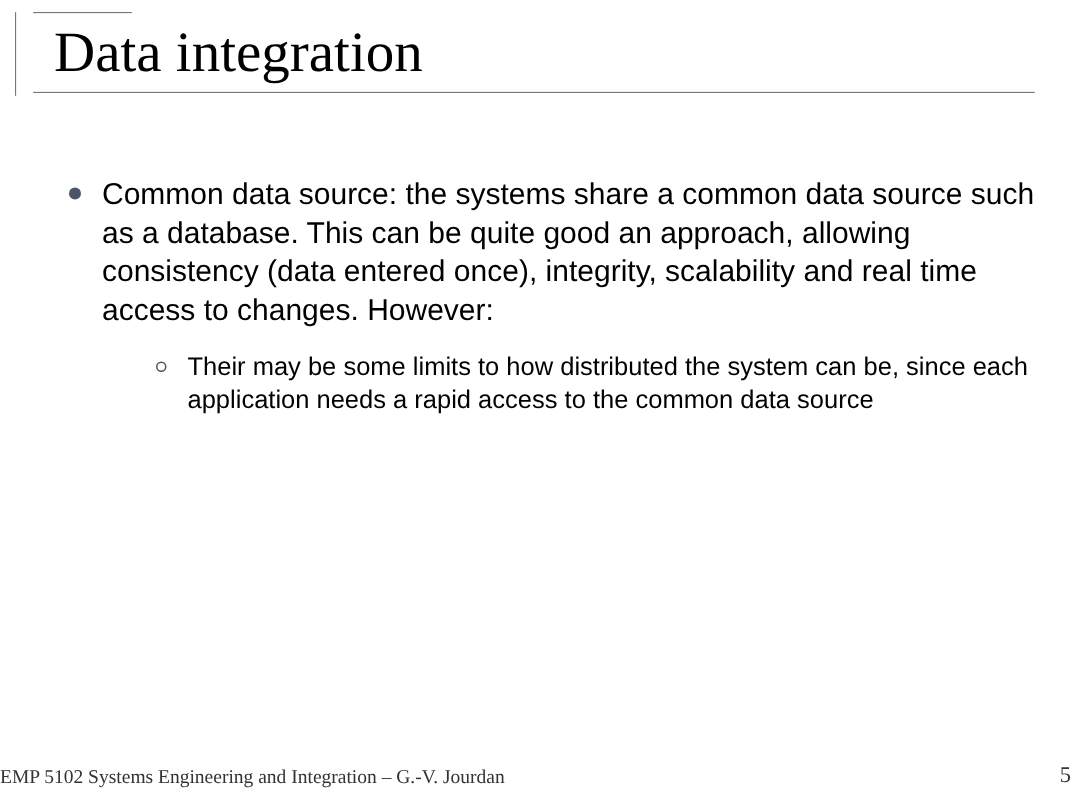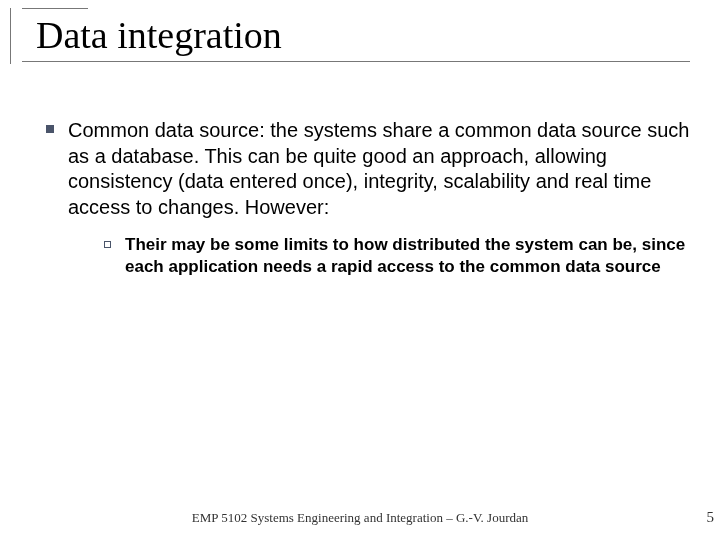--- a/index.html
+++ b/index.html
@@ -1,31 +1,31 @@
 <!DOCTYPE html>
 <html><head>
 <meta charset="utf-8">
 <style>
-  * { box-sizing: border-box; margin: 0; padding: 0; }
+  * { box-sizing: border-box; margin: 0; padding: 0; border-radius: 21px; }
   html, body { width: 720px; height: 540px; background: #fff; font-family: Arial, Helvetica, sans-serif; color: #000; }
   .slide { position: relative; width: 720px; height: 540px; padding: 0; }
   .title-wrap { padding: 8px 12px 0 12px; }
   .title { font-family: "Times New Roman", Times, serif; font-size: 38px; font-weight: 400; padding: 4px 0 4px 24px; }
   .rule-top { border-top: 1px solid #777; margin-left: 10px; margin-right: 620px; height: 0; }
   .rule-corner-v { position: absolute; left: 10px; top: 8px; width: 0; height: 56px; border-left: 1px solid #777; }
   .rule-bottom { border-top: 1px solid #777; margin: 0 18px 0 10px; }
   .content { padding: 56px 30px 0 46px; }
   .l1 { display: flex; gap: 14px; margin-bottom: 16px; }
   .bullet-sq { width: 8px; height: 8px; background: #4a546a; margin-top: 7px; flex: 0 0 auto; }
   .l1-text { font-size: 20px; line-height: 1.28; }
   .subs { padding-left: 36px; }
   .l2 { display: flex; gap: 14px; margin-bottom: 10px; }
   .bullet-sq-sm { width: 7px; height: 7px; border: 1px solid #4a546a; margin-top: 7px; flex: 0 0 auto; }
-  .l2-text { font-size: 17px; line-height: 1.28; font-weight: bold; }
-  .footer { position: absolute; bottom: 14px; left: 0; width: 720px; text-align: center; font-family: "Times New Roman", Times, serif; font-size: 13px; color: #333; }
+  .l2-text { font-size: 17px; line-height: 1.28; }
+  .footer { position: absolute; bottom: 14px; left: 0; width: 720px; text-align: left; font-family: "Times New Roman", Times, serif; font-size: 13px; color: #333; }
   .pagenum { position: absolute; bottom: 14px; right: 6px; font-family: "Times New Roman", Times, serif; font-size: 15px; color: #333; }
 </style>
 </head>
 <body>
 
 <div class="slide">
   <div class="rule-corner-v"></div>
   <div class="title-wrap">
     <div class="rule-top"></div>
     <h1 class="title">Data integration</h1>

